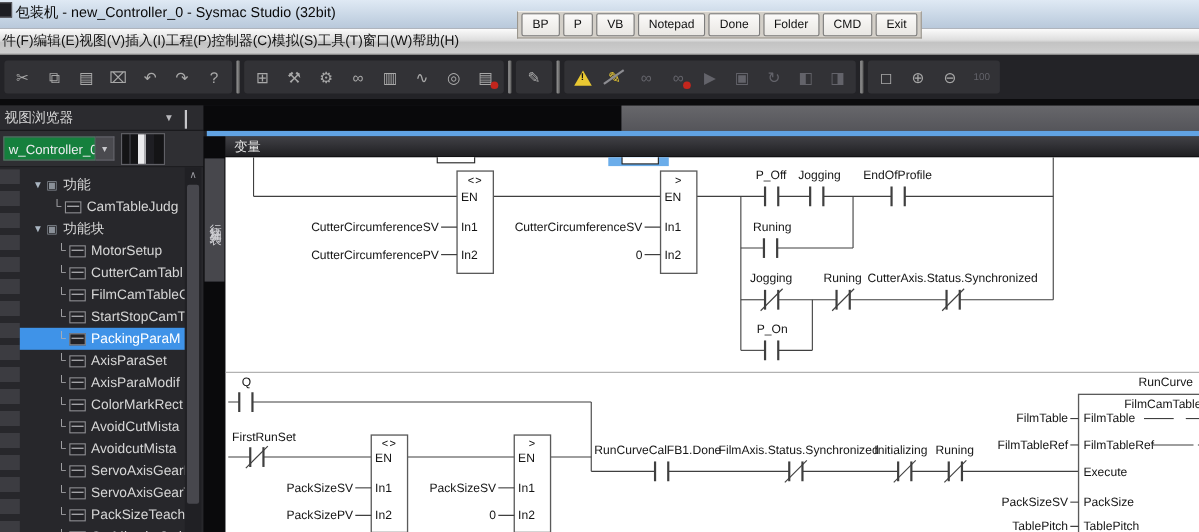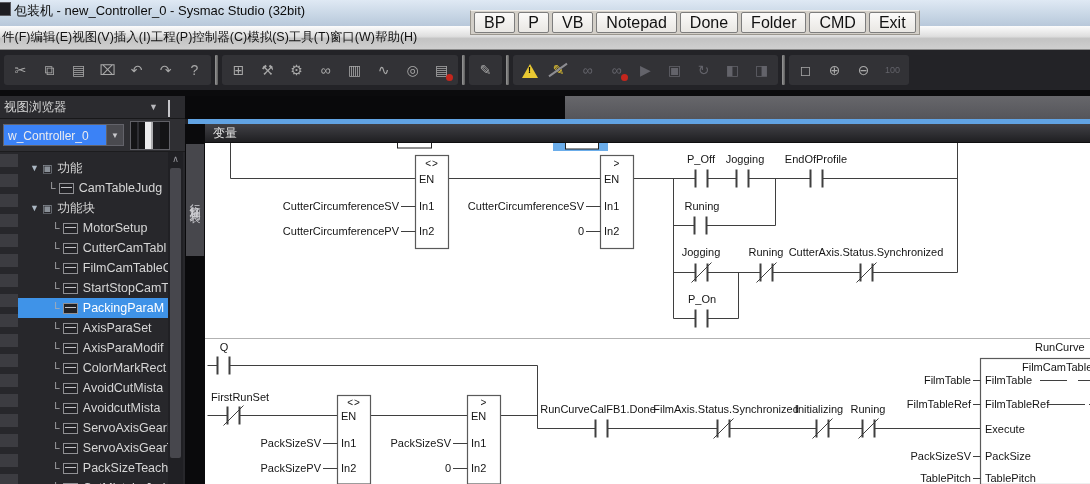--- a/index.html
+++ b/index.html
@@ -8,21 +8,21 @@
        -webkit-font-smoothing:antialiased}
   .abs{position:absolute}
   
   .titlebar{left:0;top:0;width:1090px;height:26px;
     background:linear-gradient(#dfe9f4,#c3d2e2 70%,#b8c8da);color:#0a0a0a;font-size:13px}
   .appico{position:absolute;left:-3px;top:2px;width:12px;height:12px;background:#1d1d22;border:1px solid #5a5a60}
   .tbar-title{position:absolute;left:14px;top:2px;white-space:nowrap}
   
   .launcher{left:470px;top:10px;height:25px;z-index:30;display:flex;align-items:center;gap:3px;
     background:#d3cfc8;border:1px solid #9a968e;border-top-color:#f2f0ec;padding:1px 3px;box-sizing:border-box}
-  .lbtn{height:19px;line-height:19px;padding:0 9px;font-size:16px;color:#111;
+  .lbtn{height:19px;line-height:19px;padding:0 9px;font-size:11px;color:#111;
     background:linear-gradient(#fbfaf9,#e9e7e3);border:1px solid #7d7d7d;border-radius:2px;white-space:nowrap}
   
   .menubar{left:0;top:26px;width:1090px;height:24px;
     background:linear-gradient(#fcfcfc,#dedede 45%,#c3c3c3 55%,#cfcfcf);
     border-bottom:1px solid #8a8a8a;display:flex;align-items:center;
     font-size:12.5px;color:#111;padding-left:2px;box-sizing:border-box}
   .mitem{white-space:nowrap}
   
   .toolbar{left:0;top:50px;width:1090px;height:40px;background:#232327;display:flex;align-items:center;padding-left:4px;box-sizing:border-box}
   .tgrp{display:flex;align-items:center;background:#323236;border-radius:3px;height:30px;padding:0 2px}
@@ -39,21 +39,21 @@
   .tbgap{left:0;top:90px;width:1090px;height:6px;background:#0b0b0d}
   
   .sidebar{left:0;top:96px;width:185px;height:388px;background:#27272b;color:#d6d6d6}
   .sb-head{height:23px;background:#2b2b2f;border-bottom:1px solid #18181a;display:flex;align-items:center;font-size:12.5px;padding:0 4px;box-sizing:border-box}
   .sb-head .sp{flex:1}
   .hdarr{font-size:9px;color:#b8b8bc;margin-right:10px}
   .pinw{position:relative;width:9px;height:13px;margin-right:4px}
   .pinw .cap{width:7px;height:4px;border:1px solid #c6c6ca;border-bottom:2px solid #c6c6ca}
   .pinw .stem{width:1px;height:4px;background:#c6c6ca;margin:1px auto 0}
   .sb-dev{height:33px;background:#2f2f33;display:flex;align-items:center;padding:2px 3px;box-sizing:border-box;border-bottom:1px solid #1c1c1e}
-  .devsel{width:104px;height:22px;line-height:22px;background:#3b82f6;border:1px solid #63636a;color:#ececf0;font-size:12px;padding-left:4px;box-sizing:border-box;white-space:nowrap;overflow:hidden}
+  .devsel{width:84px;height:22px;line-height:22px;background:#15803d;border:1px solid #63636a;color:#ececf0;font-size:12px;padding-left:4px;box-sizing:border-box;white-space:nowrap;overflow:hidden}
   .devarr{width:17px;height:22px;line-height:22px;text-align:center;background:#4a4a4f;border:1px solid #63636a;border-left:none;font-size:8px;color:#c8c8cc;box-sizing:border-box}
   .plc{width:40px;height:29px;margin-left:6px;border:1px solid #606066;box-sizing:border-box;
     background:linear-gradient(90deg,#141416 0 6px,#2e2e33 6px 8px,#141416 8px 14px,#ececee 14px 20px,#aeaeb2 20px 22px,#1e1e23 22px 29px,#141416 29px 38px)}
   .tree{position:absolute;left:0;top:56px;right:0;bottom:0;overflow:hidden}
   .gripcol{position:absolute;left:0;top:2px;width:18px;bottom:0;
     background:repeating-linear-gradient(180deg,#3c3c41 0 13px,#27272b 13px 20px)}
   .rows{position:absolute;left:18px;top:6px;width:150px}
   .trow{height:20px;display:flex;align-items:center;font-size:12.5px;white-space:nowrap;overflow:hidden}
   .trow.sel{background:#3f93e8;color:#fff}
   .exp{width:12px;font-size:9px;color:#aab6c2;margin-left:12px}

